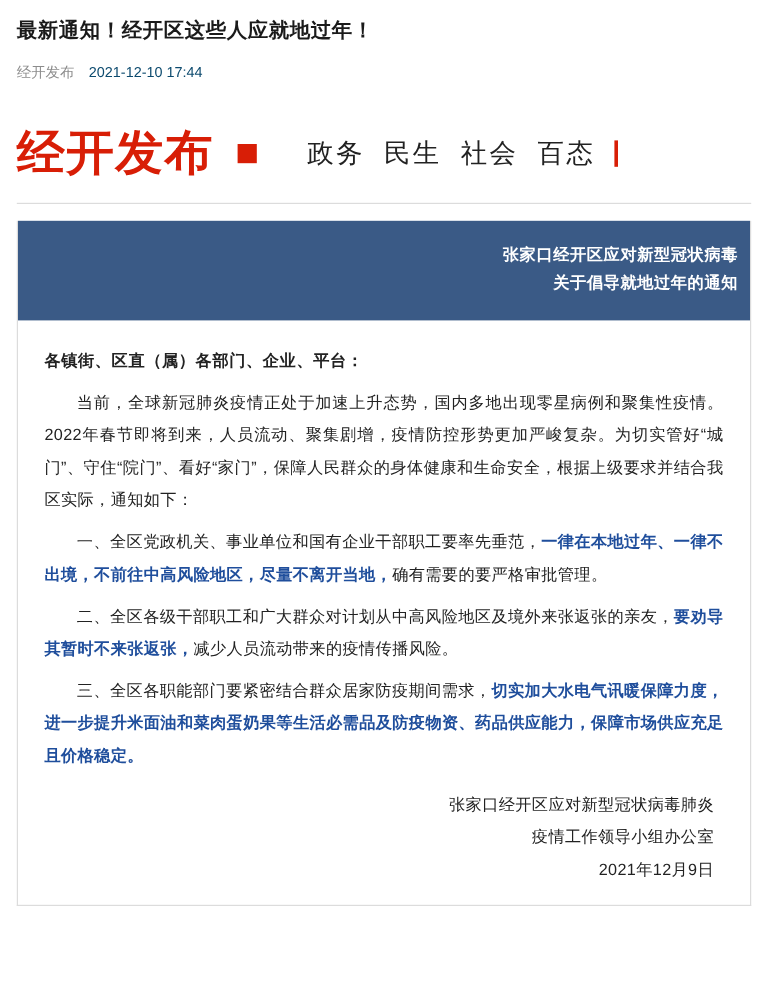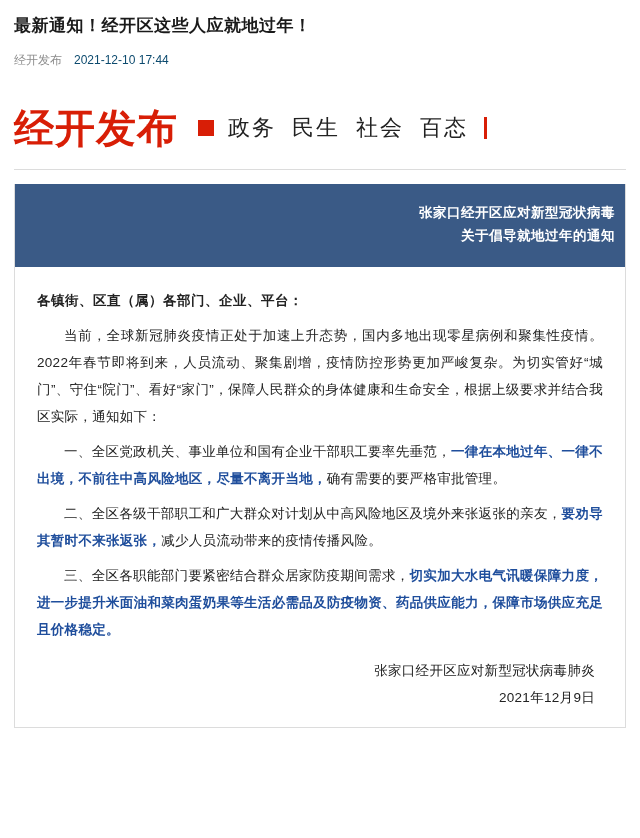--- a/index.html
+++ b/index.html
@@ -71,20 +71,21 @@
     flex: 0 0 auto;
     margin-left: 6px;
   }
   .masthead-tags {
     display: flex;
     align-items: center;
     gap: 16px;
     font-size: 22px;
     color: #222;
     letter-spacing: 2px;
+    margin-left: 28px;
   }
   .tag-sep {
     width: 3px;
     height: 22px;
     background: #d81e06;
     display: inline-block;
   }
 
   .rule {
     margin: 10px 14px 0 14px;
@@ -192,18 +193,19 @@
       <p class="para">
         <span class="bk">二、全区各级干部职工和广大群众对计划从中高风险地区及境外来张返张的亲友，</span><span class="hl">要劝导其暂时不来张返张，</span><span class="bk">减少人员流动带来的疫情传播风险。</span>
       </p>
 
       <p class="para">
         <span class="bk">三、全区各职能部门要紧密结合群众居家防疫期间需求，</span><span class="hl">切实加大水电气讯暖保障力度，进一步提升米面油和菜肉蛋奶果等生活必需品及防疫物资、药品供应能力，保障市场供应充足且价格稳定。</span>
       </p>
 
       <div class="signature">
         <div>张家口经开区应对新型冠状病毒肺炎</div>
+        <div>疫情工作领导小组办公室</div>
         <div>2021年12月9日</div>
       </div>
     </div>
   </div>
 
 </div>
 
 </body></html>

